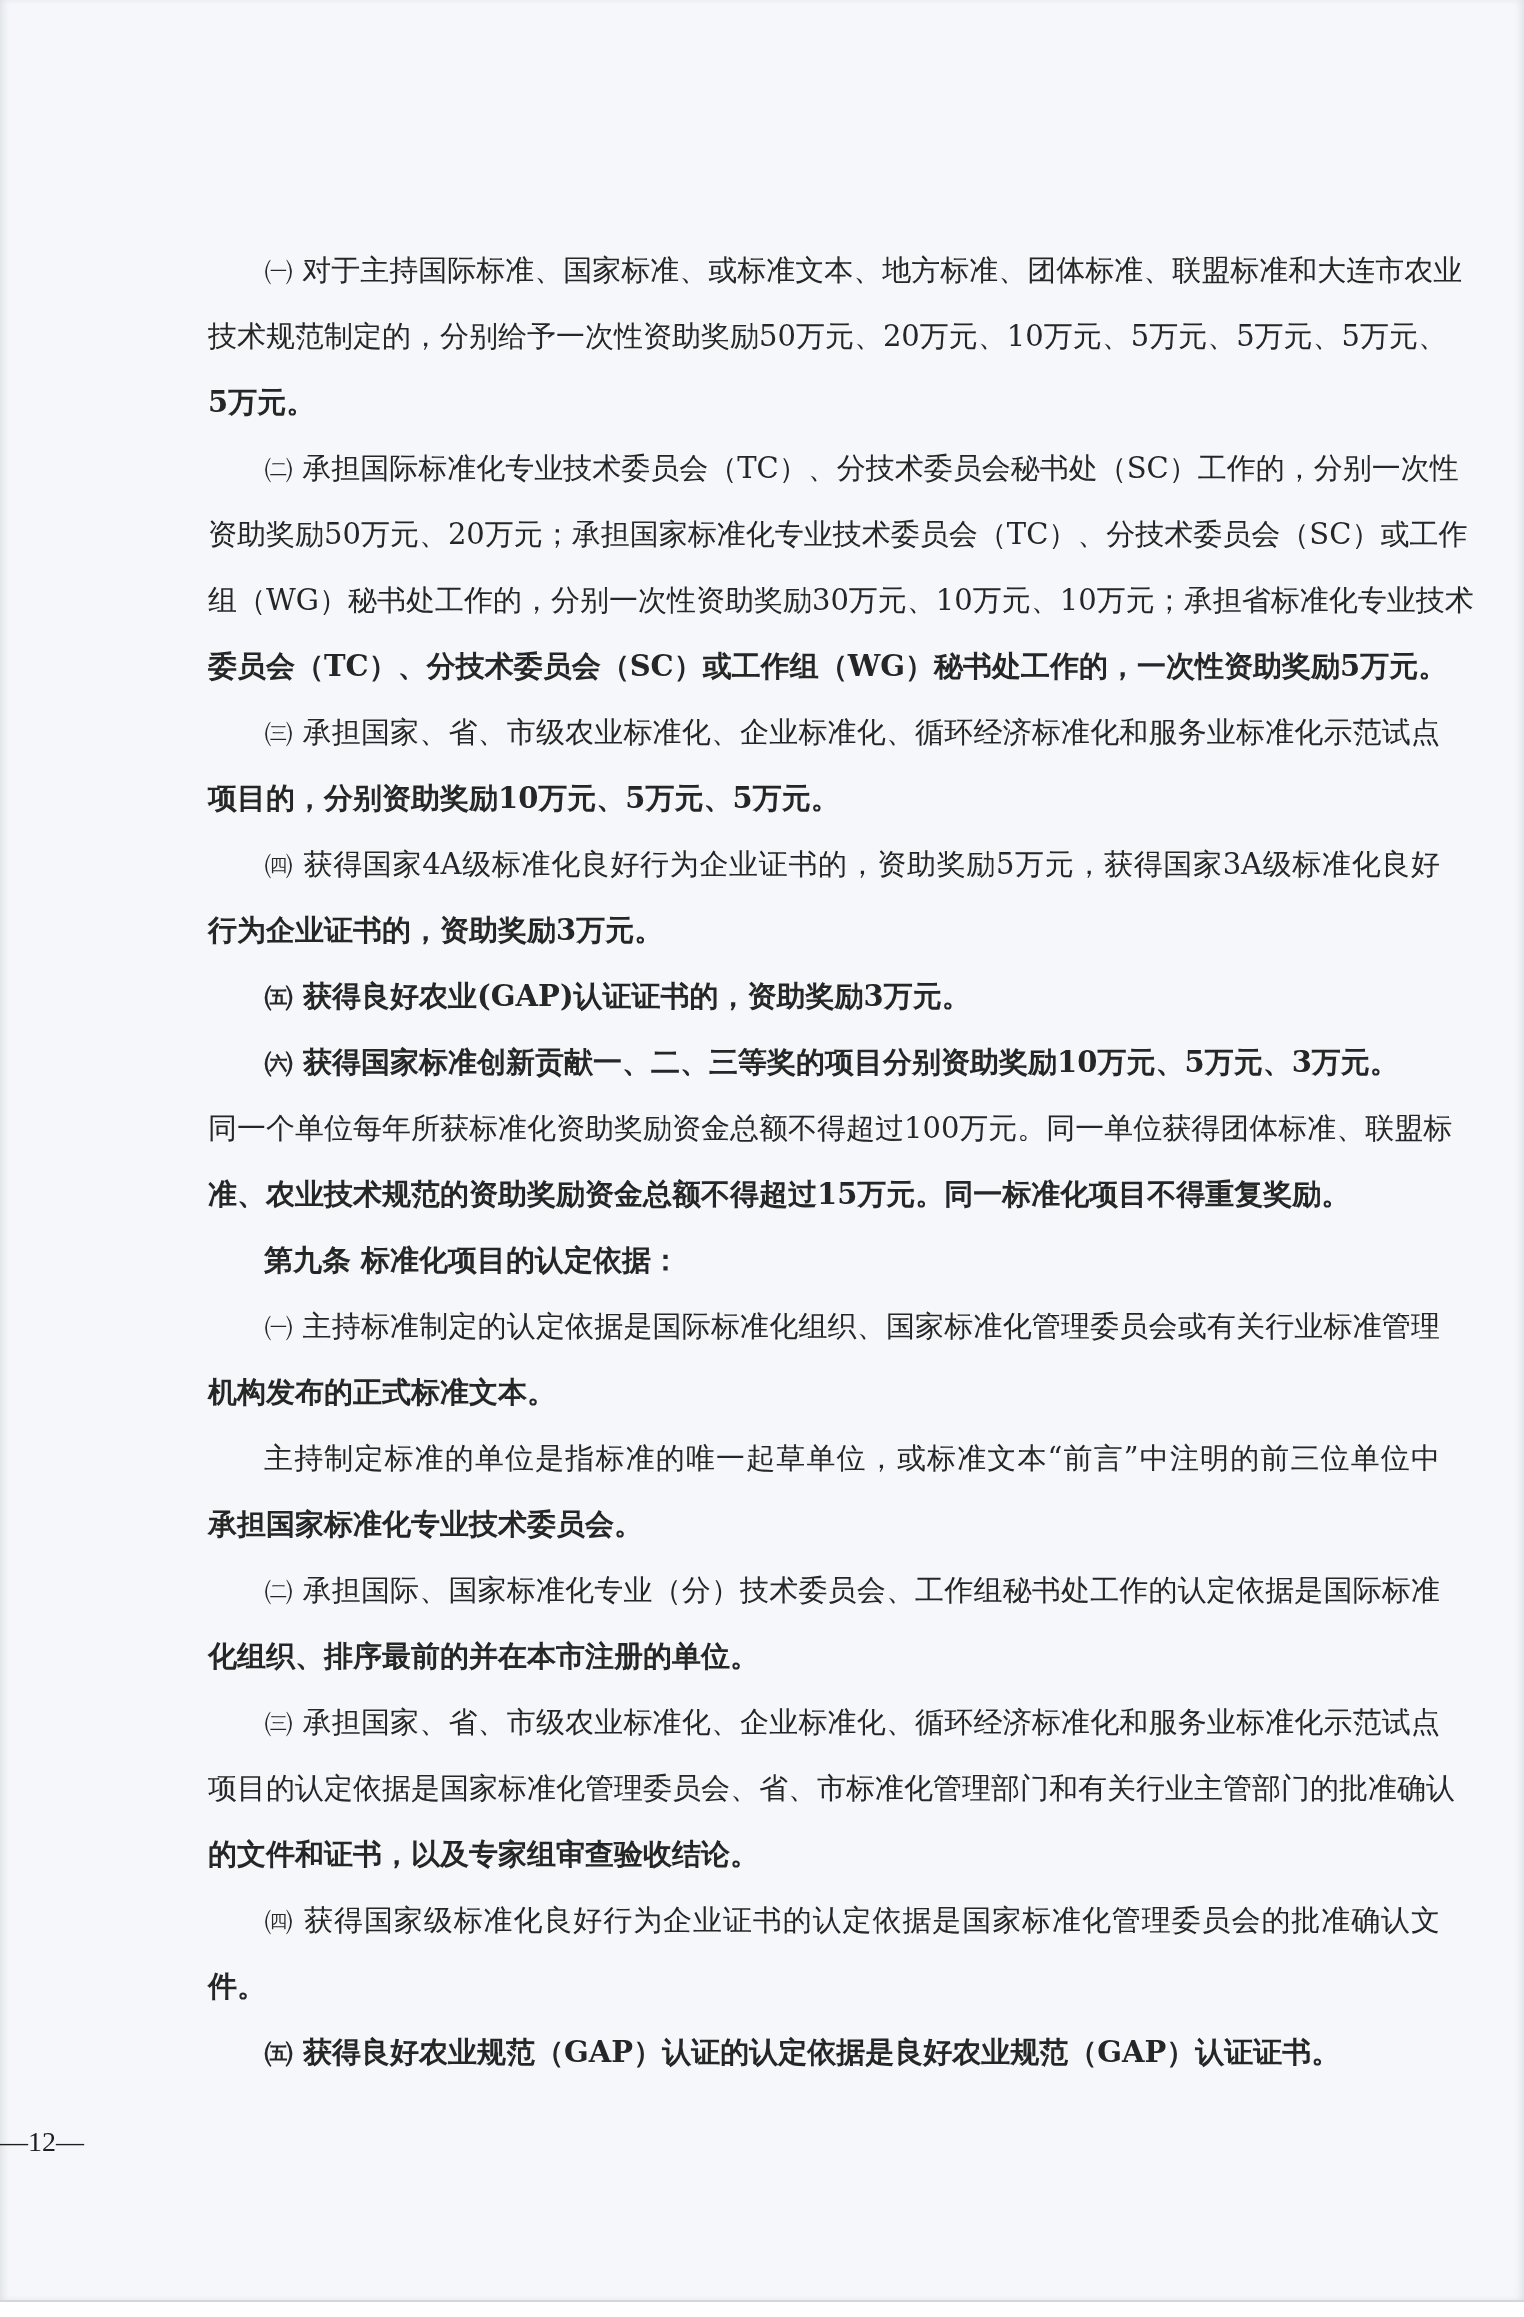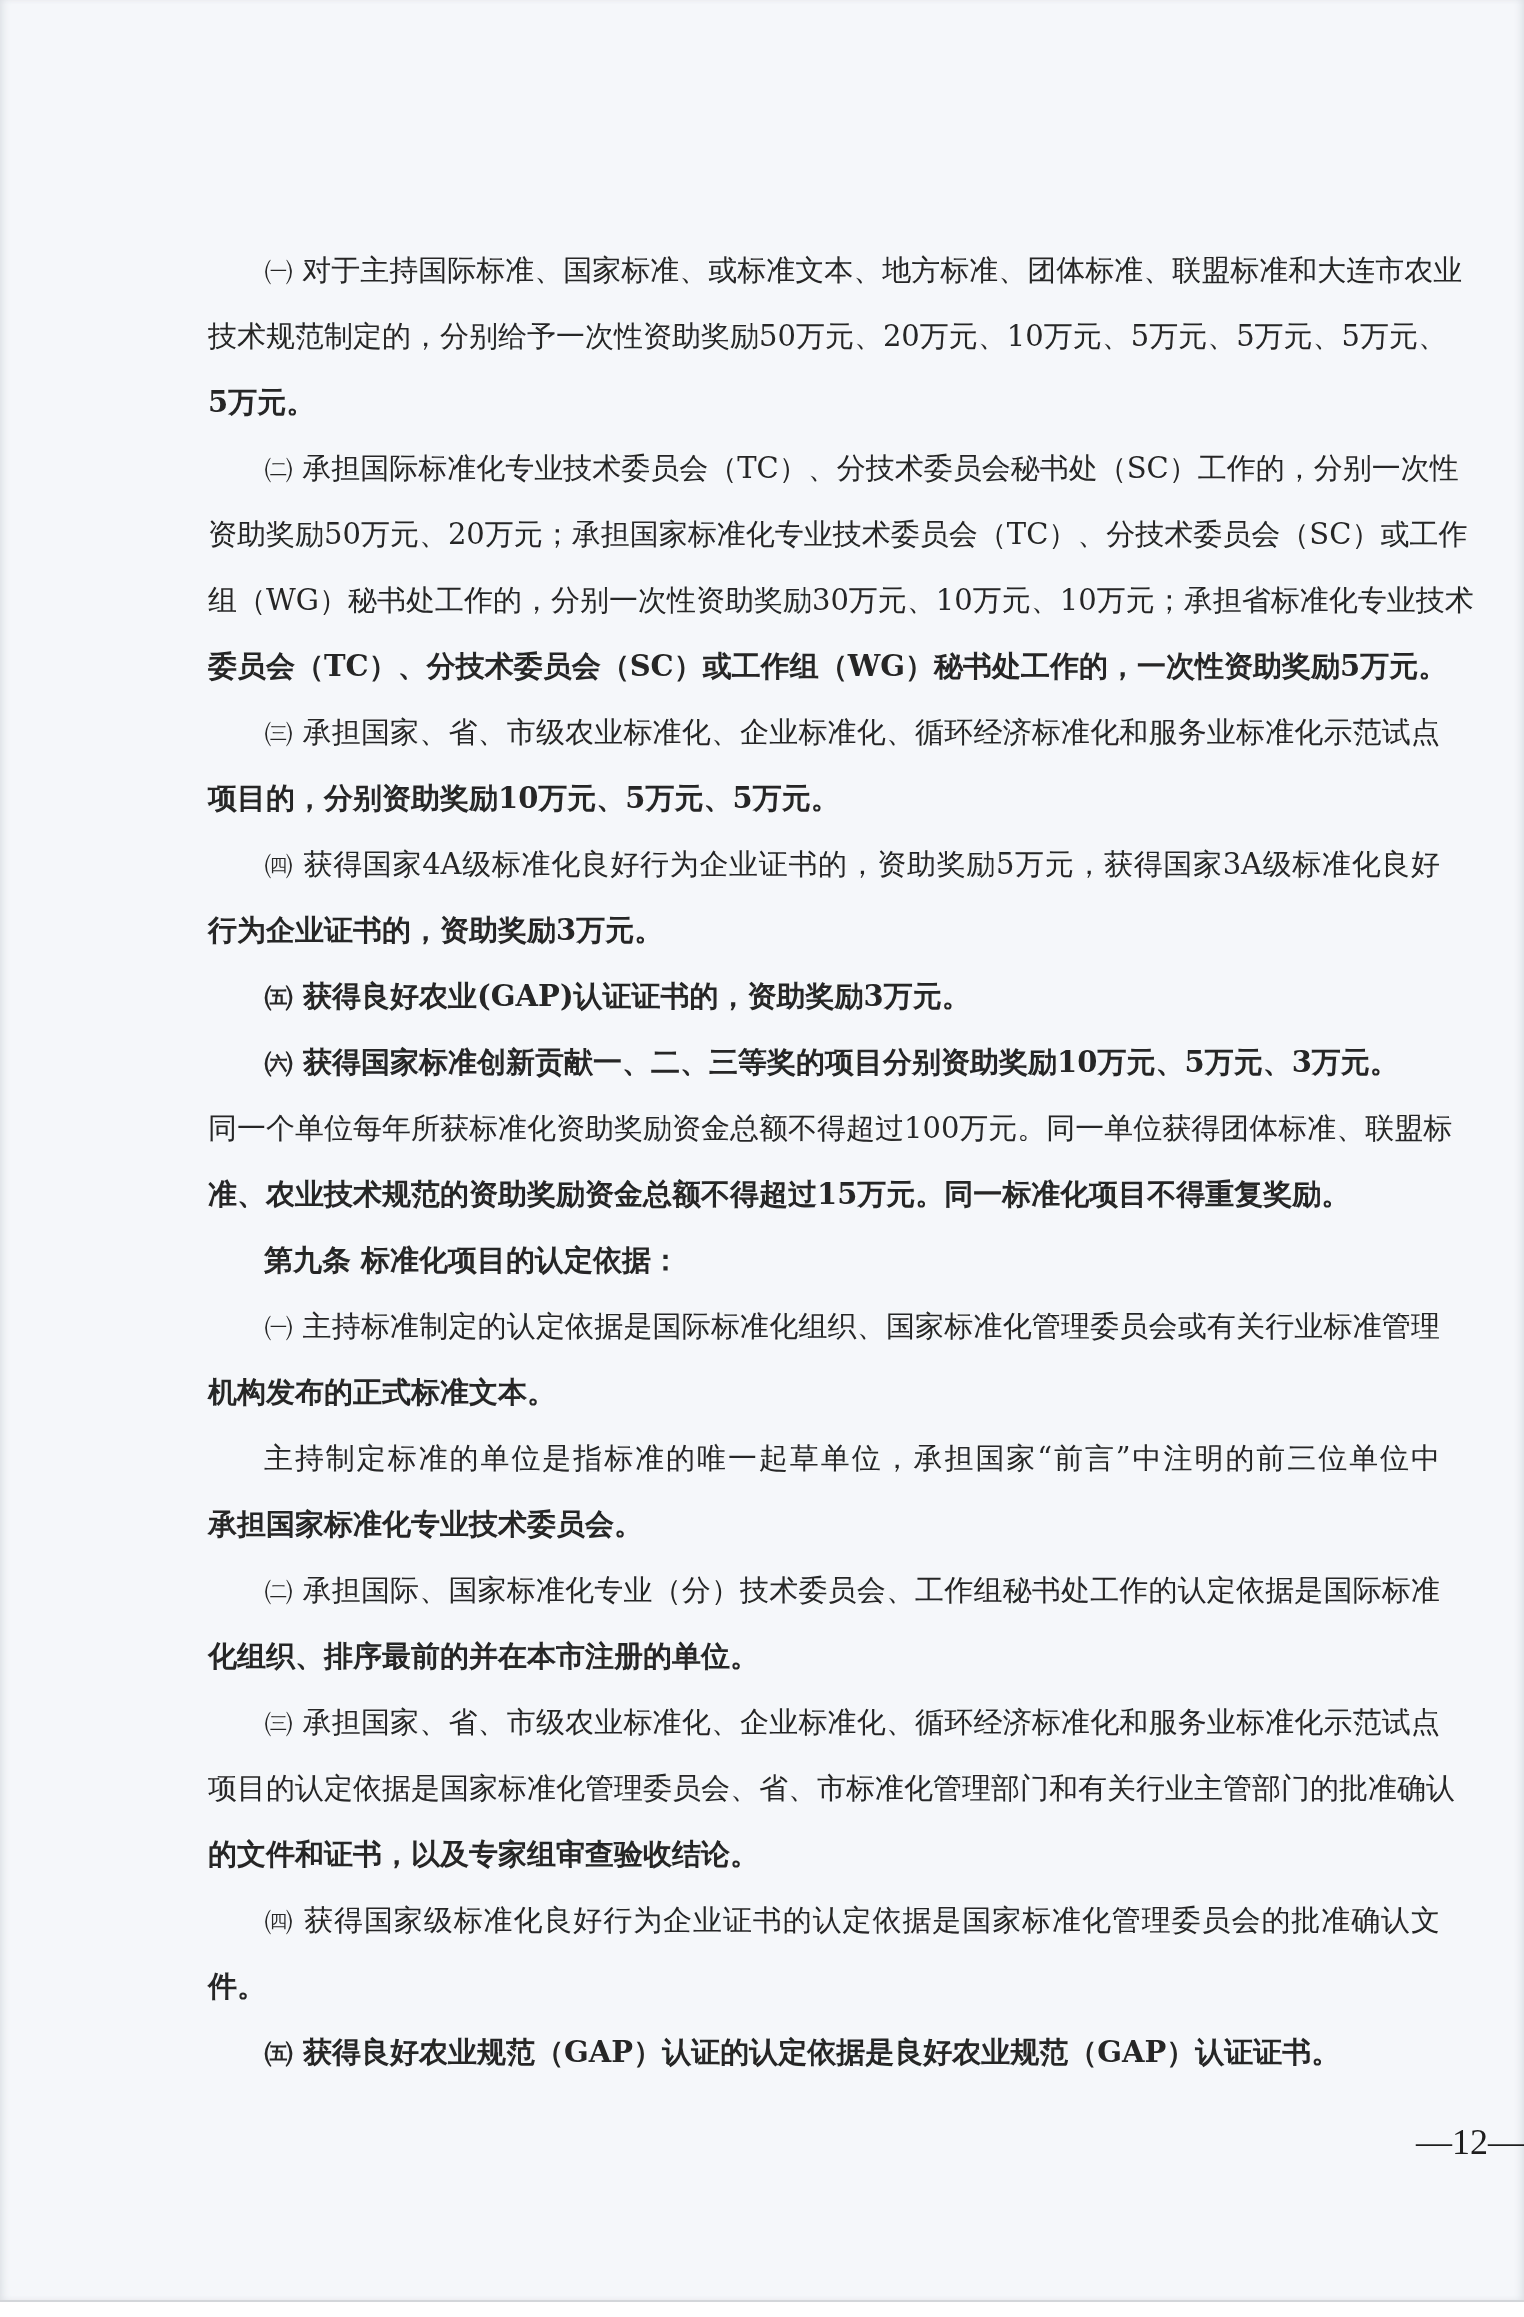--- a/index.html
+++ b/index.html
@@ -48,23 +48,23 @@
   }
   .line.last {
     text-align-last: left;
     font-weight: bold;
   }
   .page-number {
     position: absolute;
     left: 0;
     width: 1524px;
     top: 2122px;
-    text-align: right;
+    text-align: left;
     font-family: "Liberation Serif", "DejaVu Serif", serif;
-    font-size: 36px;
+    font-size: 28px;
     line-height: 40px;
     color: #1e1e1e;
   }
 </style>
 </head>
 <body>
 
 <div class="page">
   <div class="text-block">
     <div class="line indent" style="top:250px">㈠ 对于主持国际标准、国家标准、或标准文本、地方标准、团体标准、联盟标准和大连市农业</div>
@@ -87,21 +87,21 @@
     <div class="line indent last" style="top:1042px">㈥ 获得国家标准创新贡献一、二、三等奖的项目分别资助奖励10万元、5万元、3万元。</div>
 
     <div class="line" style="top:1108px">同一个单位每年所获标准化资助奖励资金总额不得超过100万元。同一单位获得团体标准、联盟标</div>
     <div class="line last" style="top:1174px">准、农业技术规范的资助奖励资金总额不得超过15万元。同一标准化项目不得重复奖励。</div>
 
     <div class="line indent last" style="top:1240px">第九条 标准化项目的认定依据：</div>
 
     <div class="line indent" style="top:1306px">㈠ 主持标准制定的认定依据是国际标准化组织、国家标准化管理委员会或有关行业标准管理</div>
     <div class="line last" style="top:1372px">机构发布的正式标准文本。</div>
 
-    <div class="line indent" style="top:1438px">主持制定标准的单位是指标准的唯一起草单位，承担国家“前言”中注明的前三位单位中</div>
+    <div class="line indent" style="top:1438px">主持制定标准的单位是指标准的唯一起草单位，或标准文本“前言”中注明的前三位单位中</div>
     <div class="line last" style="top:1504px">承担国家标准化专业技术委员会。</div>
 
     <div class="line indent" style="top:1570px">㈡ 承担国际、国家标准化专业（分）技术委员会、工作组秘书处工作的认定依据是国际标准</div>
     <div class="line last" style="top:1636px">化组织、排序最前的并在本市注册的单位。</div>
 
     <div class="line indent" style="top:1702px">㈢ 承担国家、省、市级农业标准化、企业标准化、循环经济标准化和服务业标准化示范试点</div>
     <div class="line" style="top:1768px">项目的认定依据是国家标准化管理委员会、省、市标准化管理部门和有关行业主管部门的批准确认</div>
     <div class="line last" style="top:1834px">的文件和证书，以及专家组审查验收结论。</div>
 
     <div class="line indent" style="top:1900px">㈣ 获得国家级标准化良好行为企业证书的认定依据是国家标准化管理委员会的批准确认文</div>

